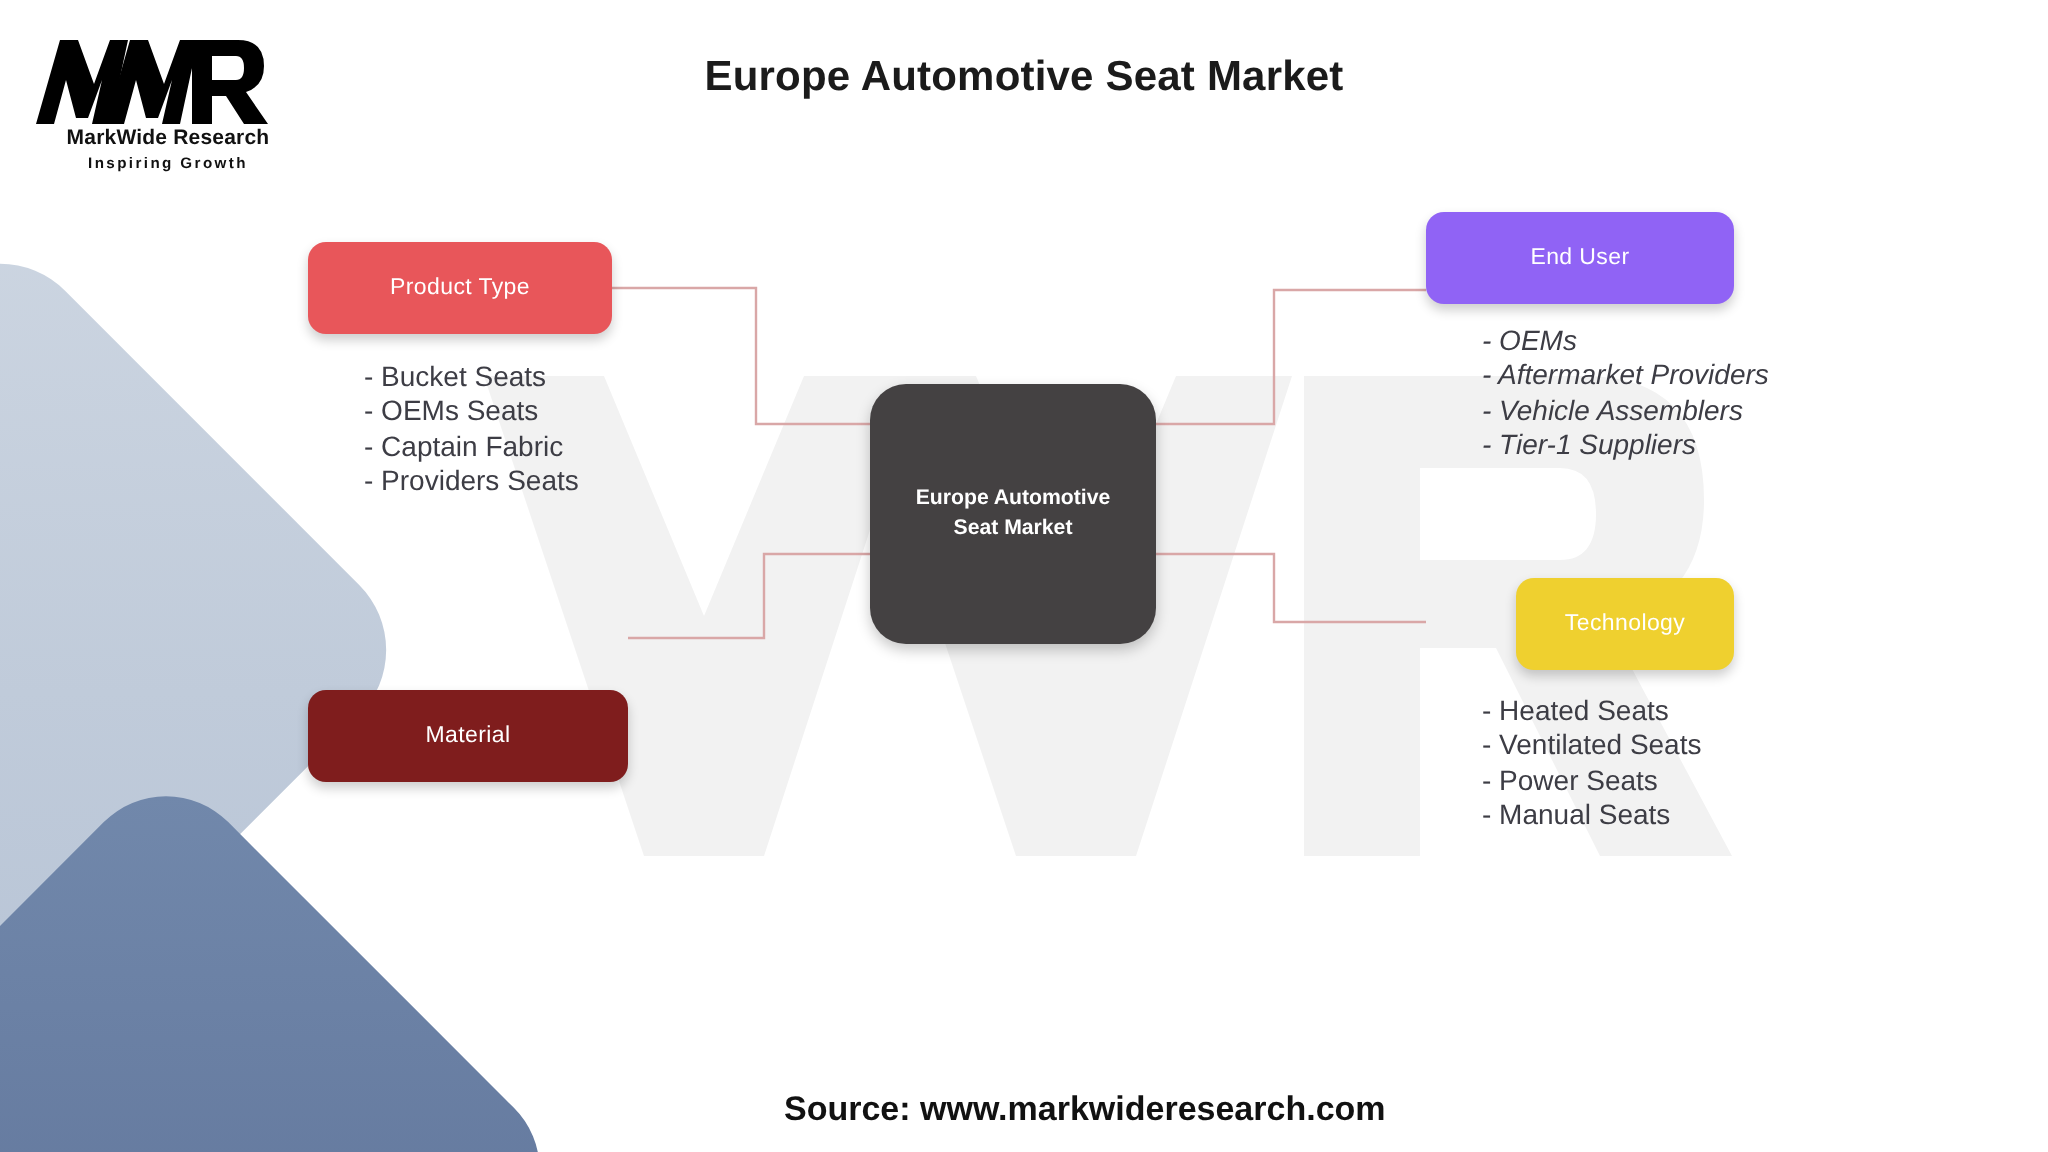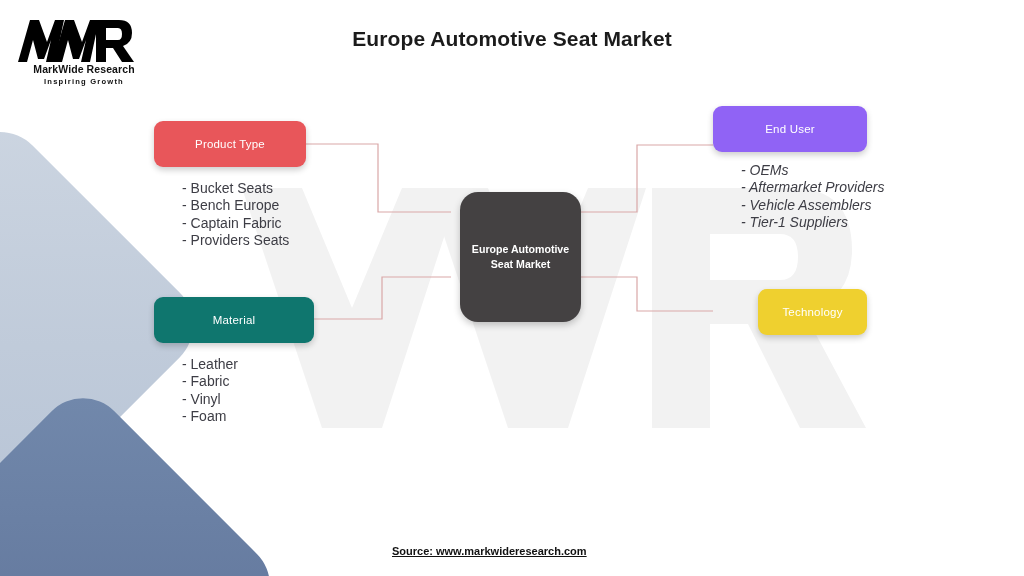--- a/index.html
+++ b/index.html
@@ -104,23 +104,23 @@
     left: 0;
     top: 0;
     width: 1024px;
     height: 576px;
     pointer-events: none;
   }
 
   
   .center-node {
     position: absolute;
-    left: 460px;
+    left: 435px;
     top: 192px;
-    width: 121px;
+    width: 143px;
     height: 130px;
     background: #444142;
     border-radius: 18px;
     box-shadow: 0 3px 7px rgba(0,0,0,0.22);
     display: flex;
     align-items: center;
     justify-content: center;
   }
   .center-label {
     color: #ffffff;
@@ -167,24 +167,23 @@
   .cat-product  .cat-list { padding-left: 28px; }
   .cat-material .cat-list { padding-left: 28px; }
   .cat-enduser  .cat-list { padding-left: 28px; margin-top: 10px; font-style: italic; }
   .cat-technology .cat-list { padding-left: 28px; margin-top: 12px; }
 
   
   .source {
     position: absolute;
     left: 392px;
     top: 545px;
-    font-size: 11px;
+    font-size: 17px;
     font-weight: bold;
     color: #111111;
-    text-decoration: underline;
   }
   .disclaimer {
     position: absolute;
     left: 669px;
     top: 551px;
     font-size: 9.3px;
     color: #1a1a1a;
   }
 </style>
 </head>
@@ -234,51 +233,51 @@
     <div class="center-label">Europe Automotive
 Seat Market</div>
   </div>
 
   <div class="cat cat-product">
     <div class="cat-pill" style="background:#e8565a;">
       <span>Product Type</span>
     </div>
     <ul class="cat-list">
       <li>- Bucket Seats</li>
-      <li>- Bench Europe</li>
+      <li>- OEMs Seats</li>
       <li>- Captain Fabric</li>
       <li>- Providers Seats</li>
     </ul>
   </div>
 
   <div class="cat cat-material">
-    <div class="cat-pill" style="background:#0f766e;">
+    <div class="cat-pill" style="background:#7f1d1d;margin-top:48px;">
       <span>Material</span>
     </div>
-    <ul class="cat-list">
-      <li>- Leather</li>
-      <li>- Fabric</li>
-      <li>- Vinyl</li>
-      <li>- Foam</li>
-    </ul>
   </div>
 
   <div class="cat cat-enduser">
     <div class="cat-pill" style="background:#9063f5;">
       <span>End User</span>
     </div>
     <ul class="cat-list">
       <li>- OEMs</li>
       <li>- Aftermarket Providers</li>
       <li>- Vehicle Assemblers</li>
       <li>- Tier-1 Suppliers</li>
     </ul>
   </div>
 
   <div class="cat cat-technology">
     <div class="cat-pill" style="background:#efd02f;margin-left:45px;">
       <span>Technology</span>
     </div>
+    <ul class="cat-list">
+      <li>- Heated Seats</li>
+      <li>- Ventilated Seats</li>
+      <li>- Power Seats</li>
+      <li>- Manual Seats</li>
+    </ul>
   </div>
 
   <div class="source">Source: www.markwideresearch.com</div>
 
 </div>
 
 </body></html>

